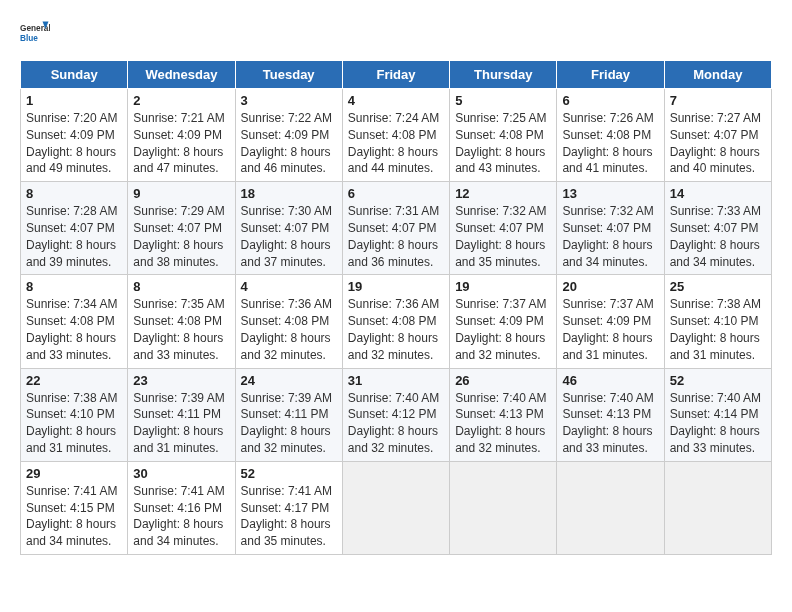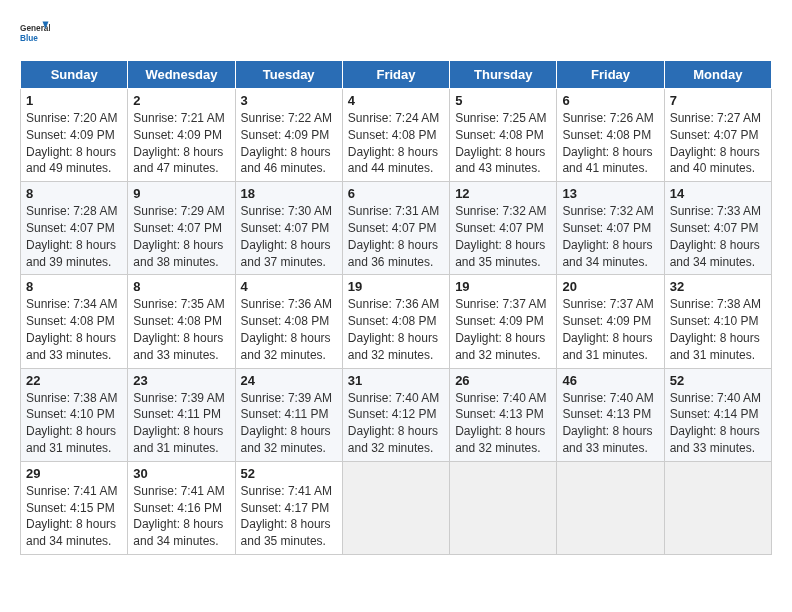--- a/index.html
+++ b/index.html
@@ -187,21 +187,21 @@
         </td>
         <td>
           <span class="day-num">19</span>
           <div class="day-info">Sunrise: 7:37 AM<br>Sunset: 4:09 PM<br>Daylight: 8 hours and 32 minutes.</div>
         </td>
         <td>
           <span class="day-num">20</span>
           <div class="day-info">Sunrise: 7:37 AM<br>Sunset: 4:09 PM<br>Daylight: 8 hours and 31 minutes.</div>
         </td>
         <td>
-          <span class="day-num">32</span>
+          <span class="day-num">25</span>
           <div class="day-info">Sunrise: 7:38 AM<br>Sunset: 4:10 PM<br>Daylight: 8 hours and 31 minutes.</div>
         </td>
       </tr>
       <tr>
         <td>
           <span class="day-num">22</span>
           <div class="day-info">Sunrise: 7:38 AM<br>Sunset: 4:10 PM<br>Daylight: 8 hours and 31 minutes.</div>
         </td>
         <td>
           <span class="day-num">23</span>

